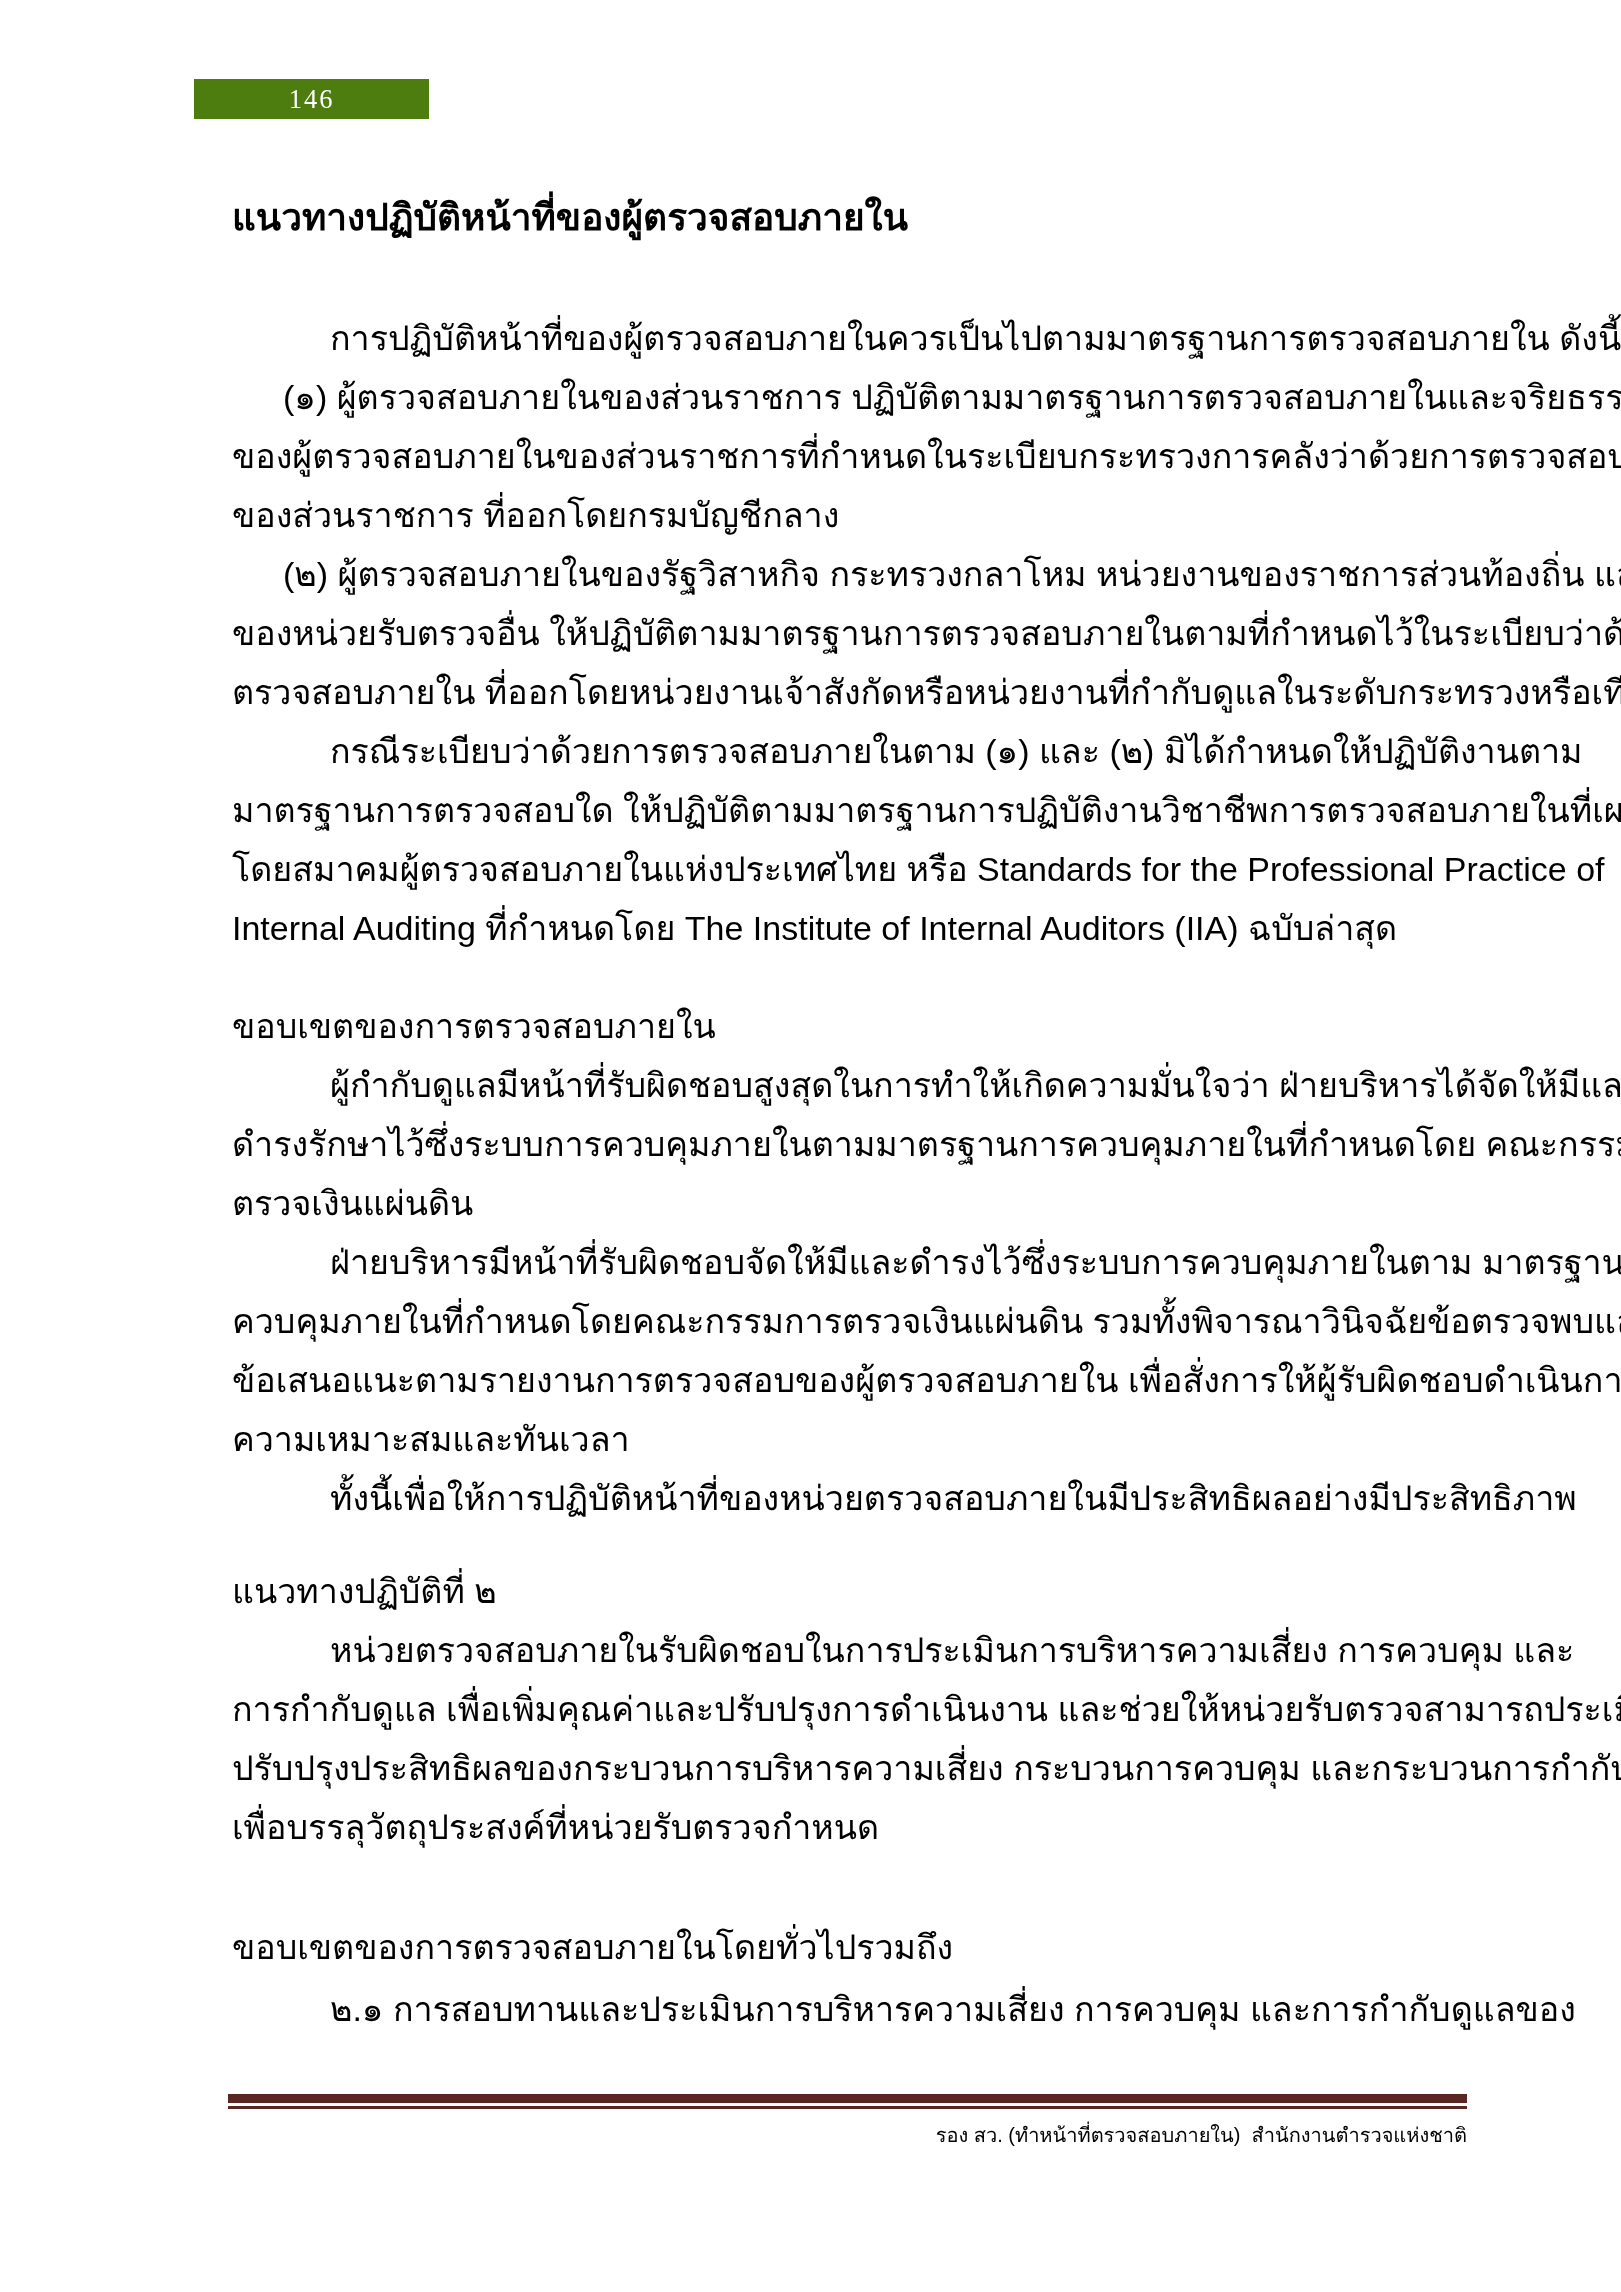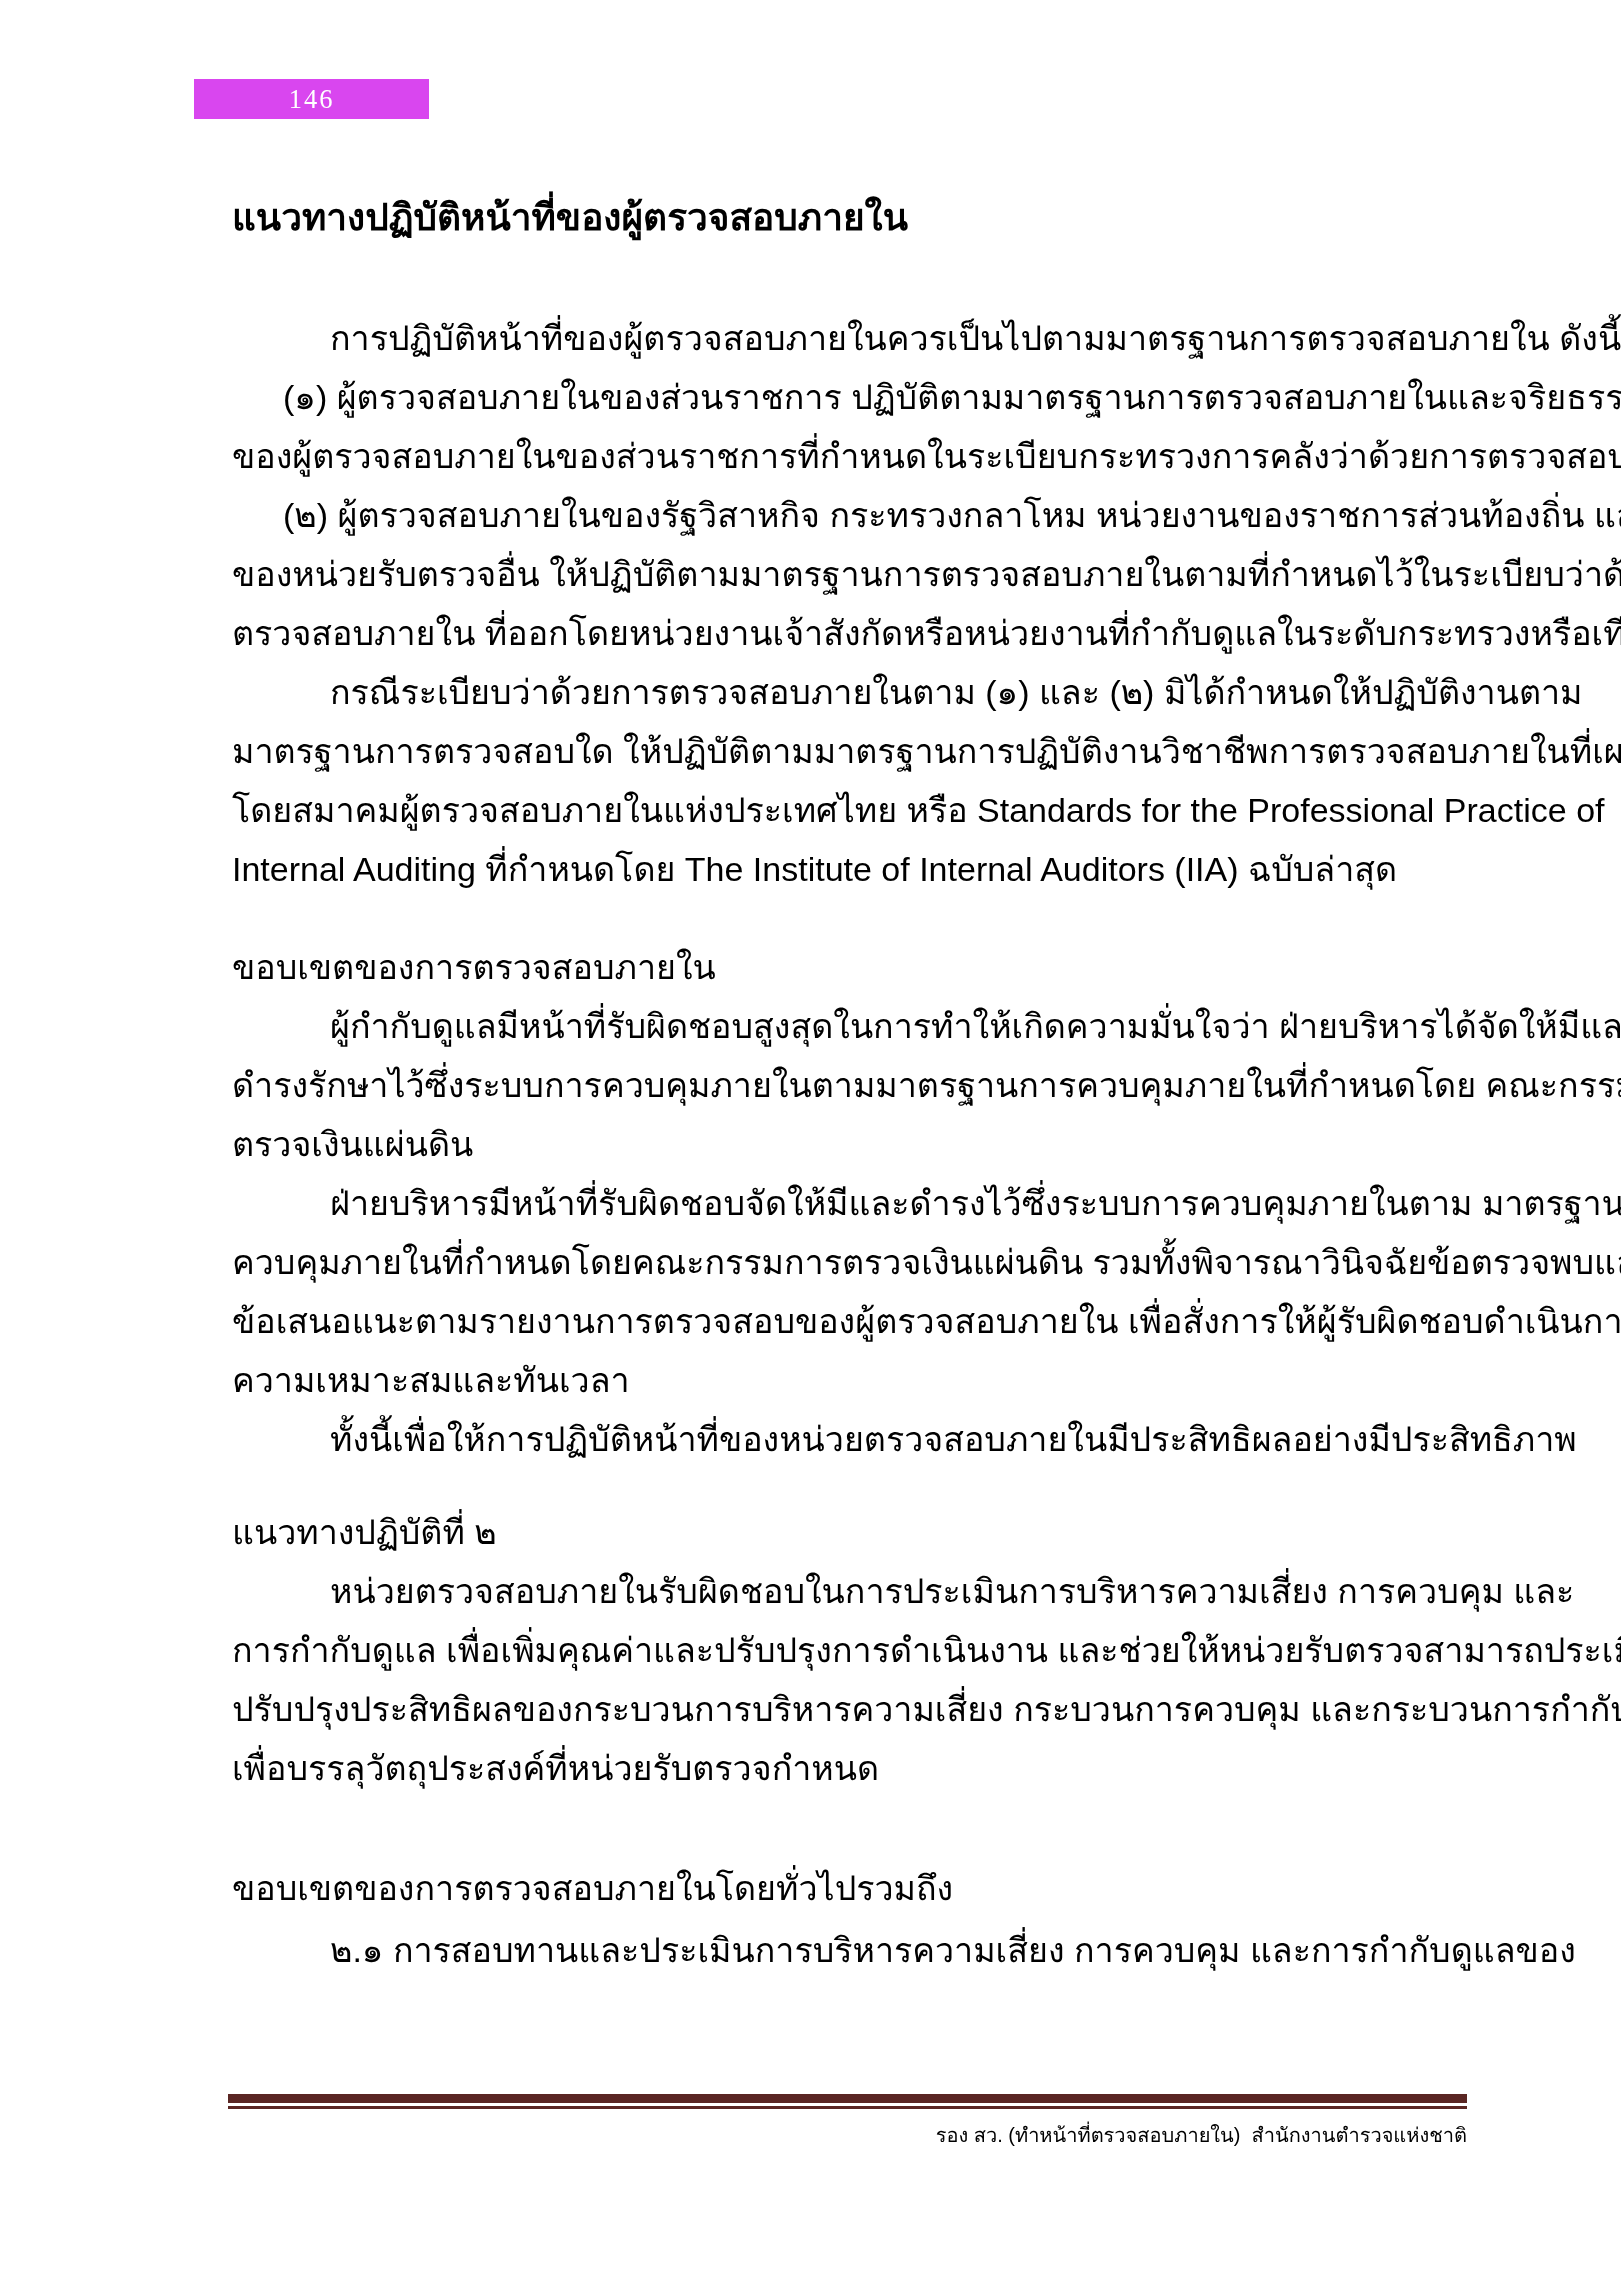--- a/index.html
+++ b/index.html
@@ -11,21 +11,21 @@
     font-family: "Liberation Sans", sans-serif;
     color: #000000;
     overflow: hidden;
   }
   .page-number-box {
     position: absolute;
     left: 194px;
     top: 79px;
     width: 235px;
     height: 40px;
-    background: #d946ef;
+    background: #4d7c0f;
     color: #ffffff;
     text-align: center;
     line-height: 40px;
     font-family: "Liberation Serif", serif;
     font-size: 26.5px;
     letter-spacing: 2px;
   }
   .content {
     position: absolute;
     left: 232px;
@@ -88,20 +88,21 @@
   <span>146</span>
 </div>
 
 <div class="content">
 
   <div class="title-row">แนวทางปฏิบัติหน้าที่ของผู้ตรวจสอบภายใน</div>
 
   <div class="line ind first-body">การปฏิบัติหน้าที่ของผู้ตรวจสอบภายในควรเป็นไปตามมาตรฐานการตรวจสอบภายใน ดังนี้</div>
   <div class="line ind-sm">(๑) ผู้ตรวจสอบภายในของส่วนราชการ ปฏิบัติตามมาตรฐานการตรวจสอบภายในและจริยธรรม</div>
   <div class="line">ของผู้ตรวจสอบภายในของส่วนราชการที่กำหนดในระเบียบกระทรวงการคลังว่าด้วยการตรวจสอบภายใน</div>
+  <div class="line">ของส่วนราชการ ที่ออกโดยกรมบัญชีกลาง</div>
   <div class="line ind-sm">(๒) ผู้ตรวจสอบภายในของรัฐวิสาหกิจ กระทรวงกลาโหม หน่วยงานของราชการส่วนท้องถิ่น และ</div>
   <div class="line">ของหน่วยรับตรวจอื่น ให้ปฏิบัติตามมาตรฐานการตรวจสอบภายในตามที่กำหนดไว้ในระเบียบว่าด้วยการ</div>
   <div class="line">ตรวจสอบภายใน ที่ออกโดยหน่วยงานเจ้าสังกัดหรือหน่วยงานที่กำกับดูแลในระดับกระทรวงหรือเทียบเท่า</div>
   <div class="line ind">กรณีระเบียบว่าด้วยการตรวจสอบภายในตาม (๑) และ (๒) มิได้กำหนดให้ปฏิบัติงานตาม</div>
   <div class="line">มาตรฐานการตรวจสอบใด ให้ปฏิบัติตามมาตรฐานการปฏิบัติงานวิชาชีพการตรวจสอบภายในที่เผยแพร่</div>
   <div class="line">โดยสมาคมผู้ตรวจสอบภายในแห่งประเทศไทย หรือ Standards for the Professional Practice of</div>
   <div class="line">Internal Auditing ที่กำหนดโดย The Institute of Internal Auditors (IIA) ฉบับล่าสุด</div>
 
   <div class="line sect-gap">
     <span class="u-head">ขอบเขตของการตรวจสอบภายใน</span>

